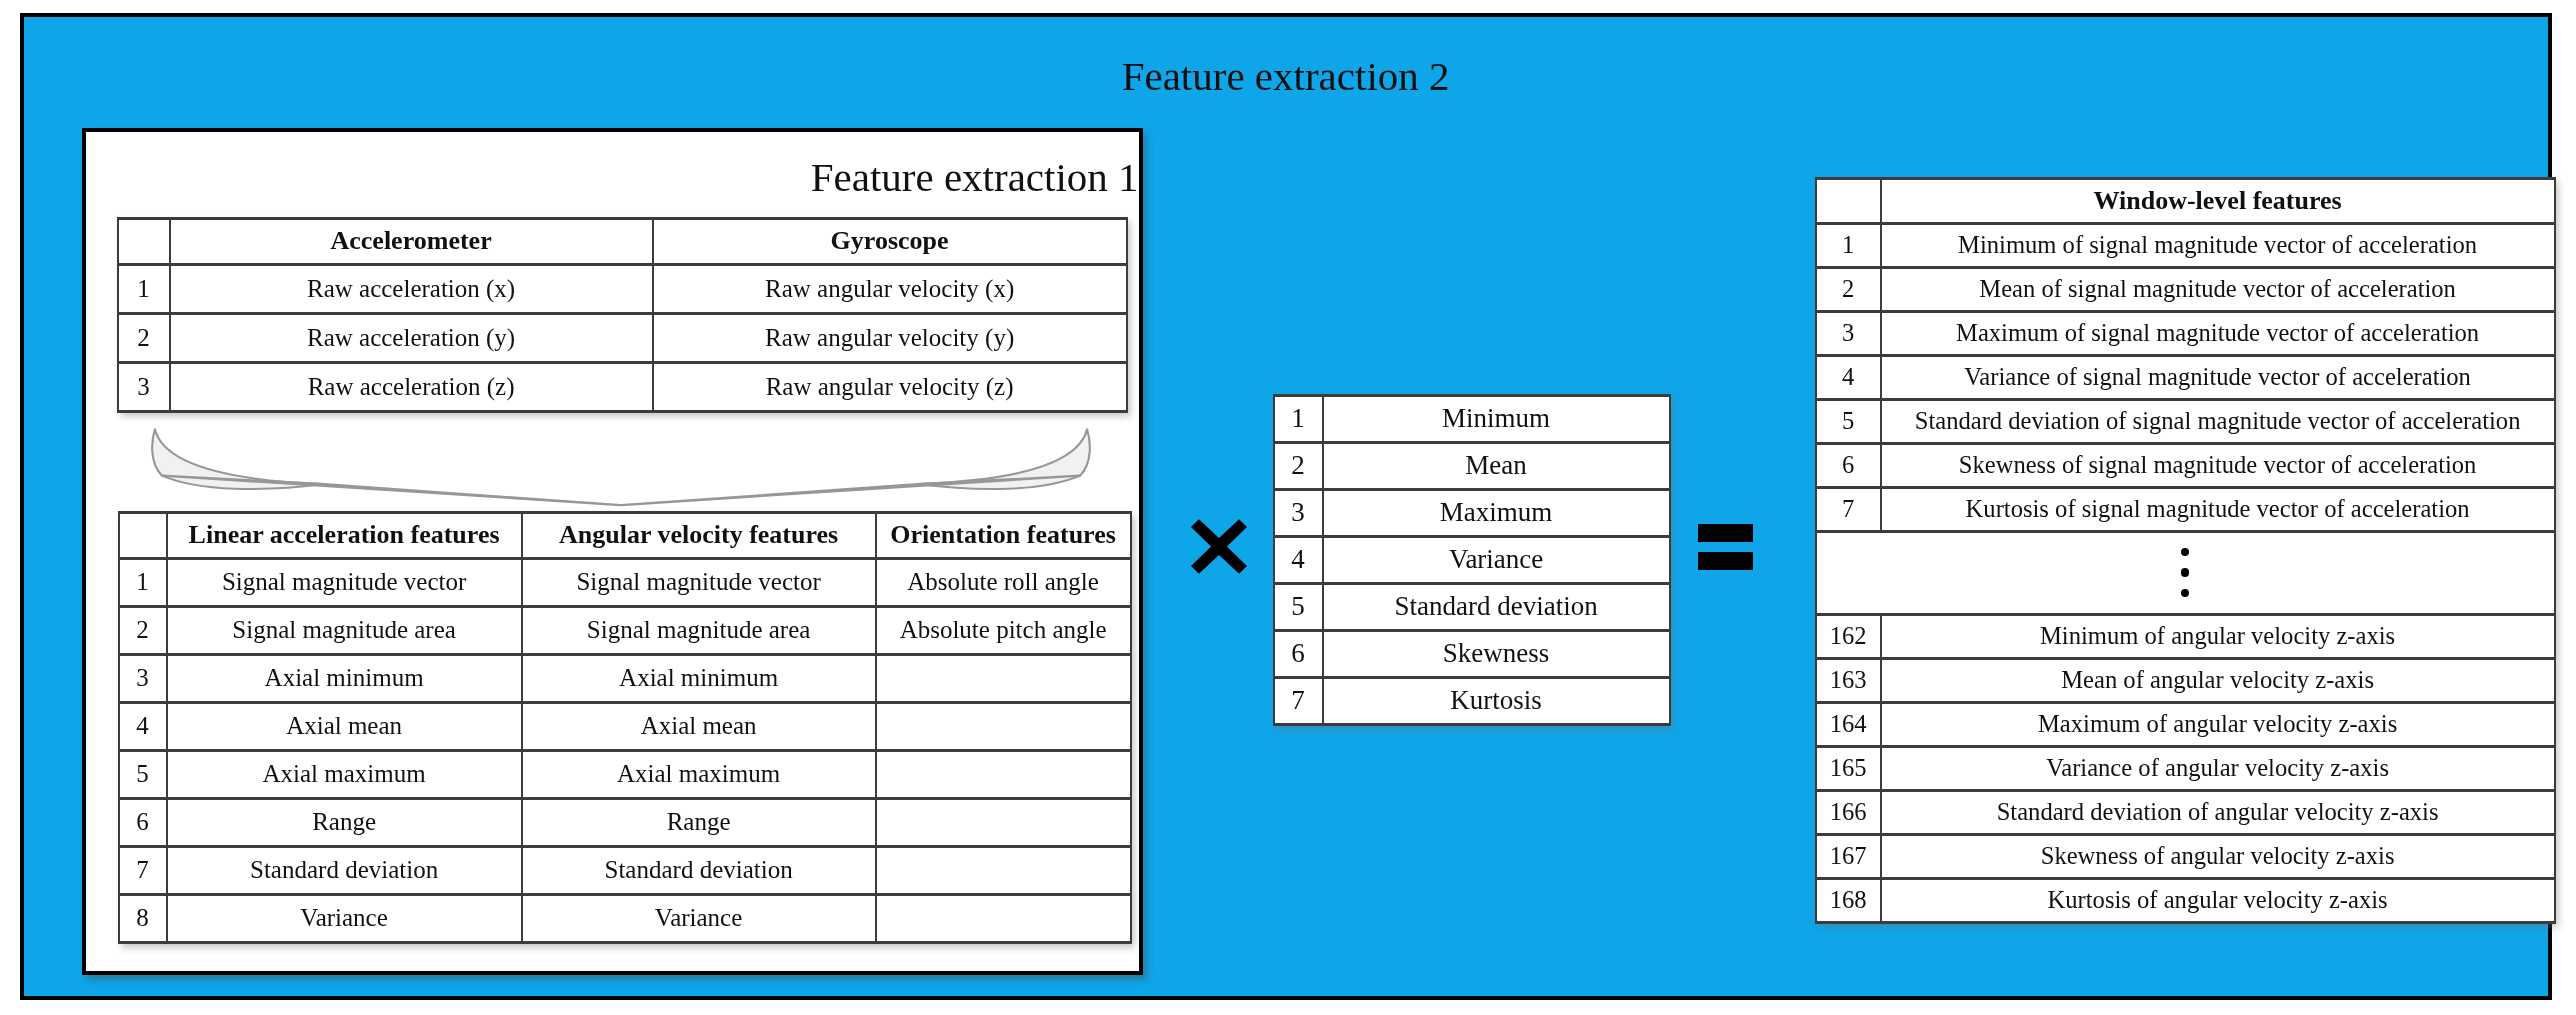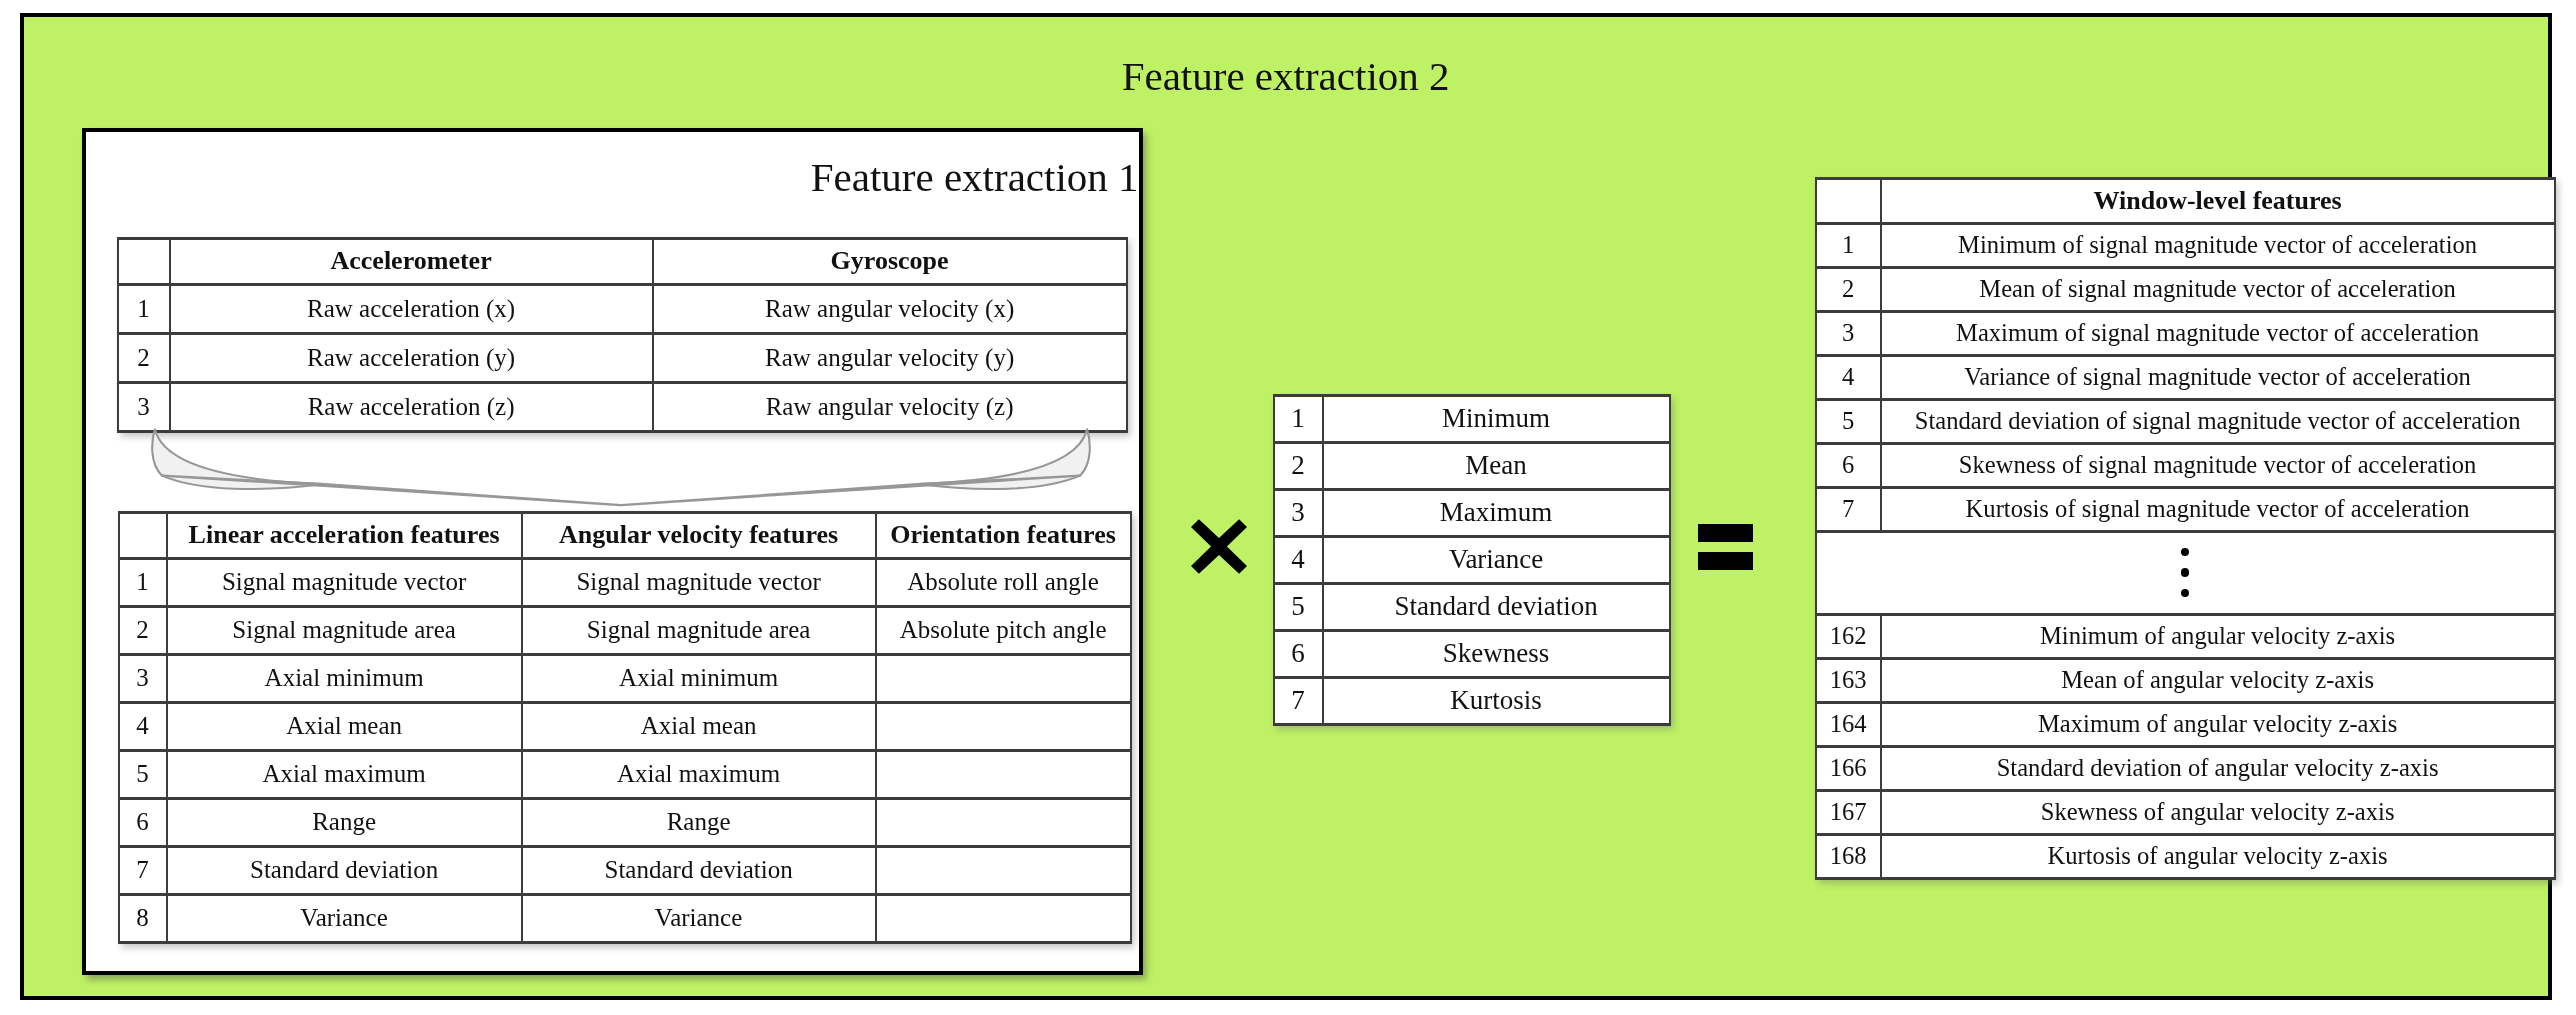--- a/index.html
+++ b/index.html
@@ -3,42 +3,42 @@
 <meta charset="utf-8">
 <style>
   html,body{margin:0;padding:0;}
   body{
     width:2576px;height:1016px;position:relative;overflow:hidden;
     background:#ffffff;color:#111;
     font-family:"Liberation Serif","DejaVu Serif",serif;
   }
   .frame{
     position:absolute;left:19.6px;top:12.6px;width:2524px;height:979px;
-    border:4.2px solid #000;background:#bef264;
+    border:4.2px solid #000;background:#0ea5e9;
   }
   .title2{
     position:absolute;top:35px;left:0;width:100%;
     text-align:center;font-size:41px;line-height:1.2;
   }
   
   .fe1{
     position:absolute;left:58px;top:111px;width:1053px;height:839px;
     border:4.9px solid #000;background:#fff;
     box-shadow:4.2px 4.9px 7px rgba(70,70,70,.45);
   }
   .title1{margin-top:21px;text-align:right;font-size:41px;line-height:1.2;}
   table{border-collapse:collapse;background:#fff;table-layout:fixed;}
   td{
     border:2.1px solid #3c3c3c;border-top-width:3.5px;border-bottom-width:3.5px;
     text-align:center;vertical-align:middle;font-size:25px;padding:0 5.6px;
     overflow:hidden;white-space:nowrap;
   }
   td.h{font-weight:bold;font-size:26px;}
   .tbl-shadow{box-shadow:2.8px 4.2px 7px rgba(110,110,110,.4);}
-  .sensor{position:absolute;left:31px;top:105px;width:1008px;}
+  .sensor{position:absolute;left:31px;top:85px;width:1008px;}
   .sensor tr{height:49px;}
   .sensor tr.hdr{height:46px;}
   .brace{position:absolute;left:31px;top:293px;width:1008px;height:83px;}
   .features{position:absolute;left:32px;top:379px;width:1011px;}
   .features tr{height:48px;}
   .features tr.hdr{height:46px;margin-left:28px;}
   
   .xsym{position:absolute;left:1167px;top:502px;width:56px;height:55px;}
   .stats{position:absolute;left:1249px;top:377px;width:396px;}
   .stats tr{height:47px;}
@@ -272,20 +272,24 @@
     </tr>
     <tr>
       <td>163</td>
       <td>Mean of angular velocity z-axis</td>
     </tr>
     <tr>
       <td>164</td>
       <td>Maximum of angular velocity z-axis</td>
     </tr>
     <tr>
+      <td>165</td>
+      <td>Variance of angular velocity z-axis</td>
+    </tr>
+    <tr>
       <td>166</td>
       <td>Standard deviation of angular velocity z-axis</td>
     </tr>
     <tr>
       <td>167</td>
       <td>Skewness of angular velocity z-axis</td>
     </tr>
     <tr>
       <td>168</td>
       <td>Kurtosis of angular velocity z-axis</td>

